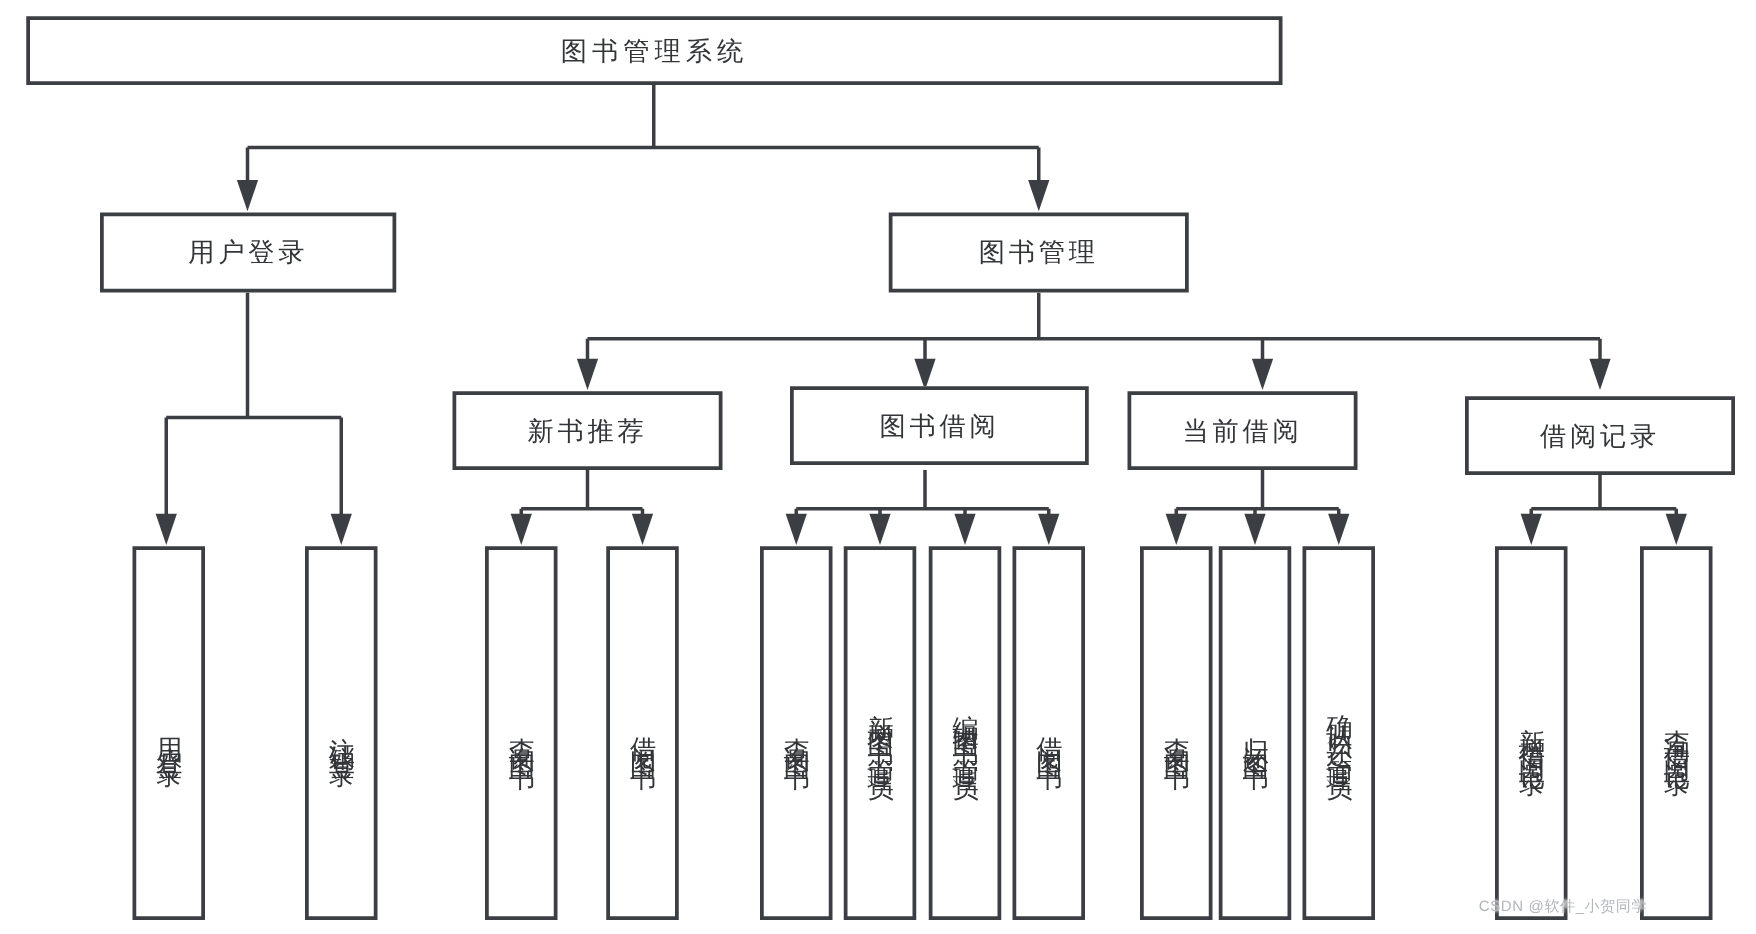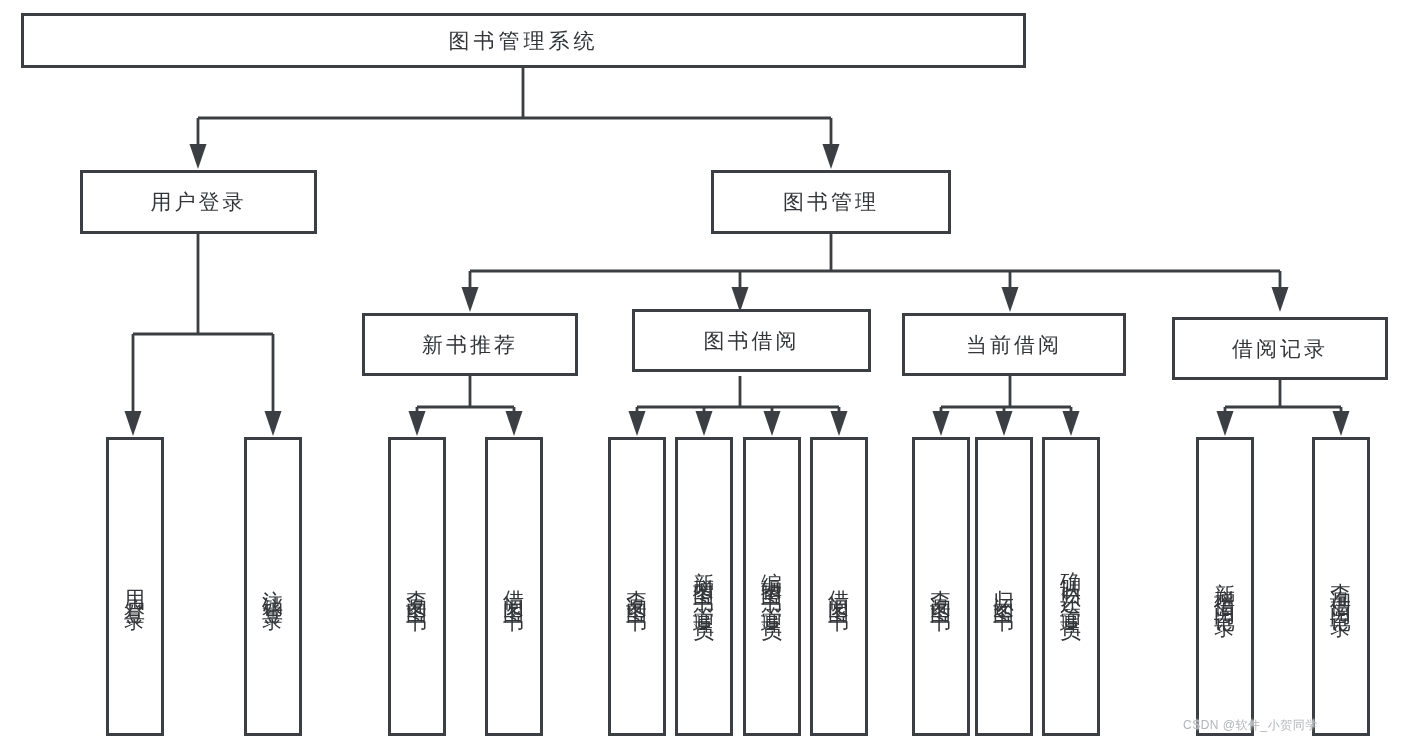--- a/index.html
+++ b/index.html
@@ -127,21 +127,21 @@
   <div class="box" style="left:711px;top:170px;width:240px;height:64px">
     <span class="h-label">图书管理</span>
   </div>
 
   <div class="box" style="left:362px;top:313px;width:216px;height:63px">
     <span class="h-label">新书推荐</span>
   </div>
   <div class="box" style="left:632px;top:309px;width:239px;height:63px">
     <span class="h-label">图书借阅</span>
   </div>
-  <div class="box" style="left:902px;top:313px;width:224px;height:63px">
+  <div class="box" style="left:902px;top:313px;width:184px;height:63px">
     <span class="h-label">当前借阅</span>
   </div>
   <div class="box" style="left:1172px;top:317px;width:216px;height:63px">
     <span class="h-label">借阅记录</span>
   </div>
 
   <div class="box leaf" style="left:106px">
     <span class="v-label">用户登录</span>
   </div>
   <div class="box leaf" style="left:244px">

